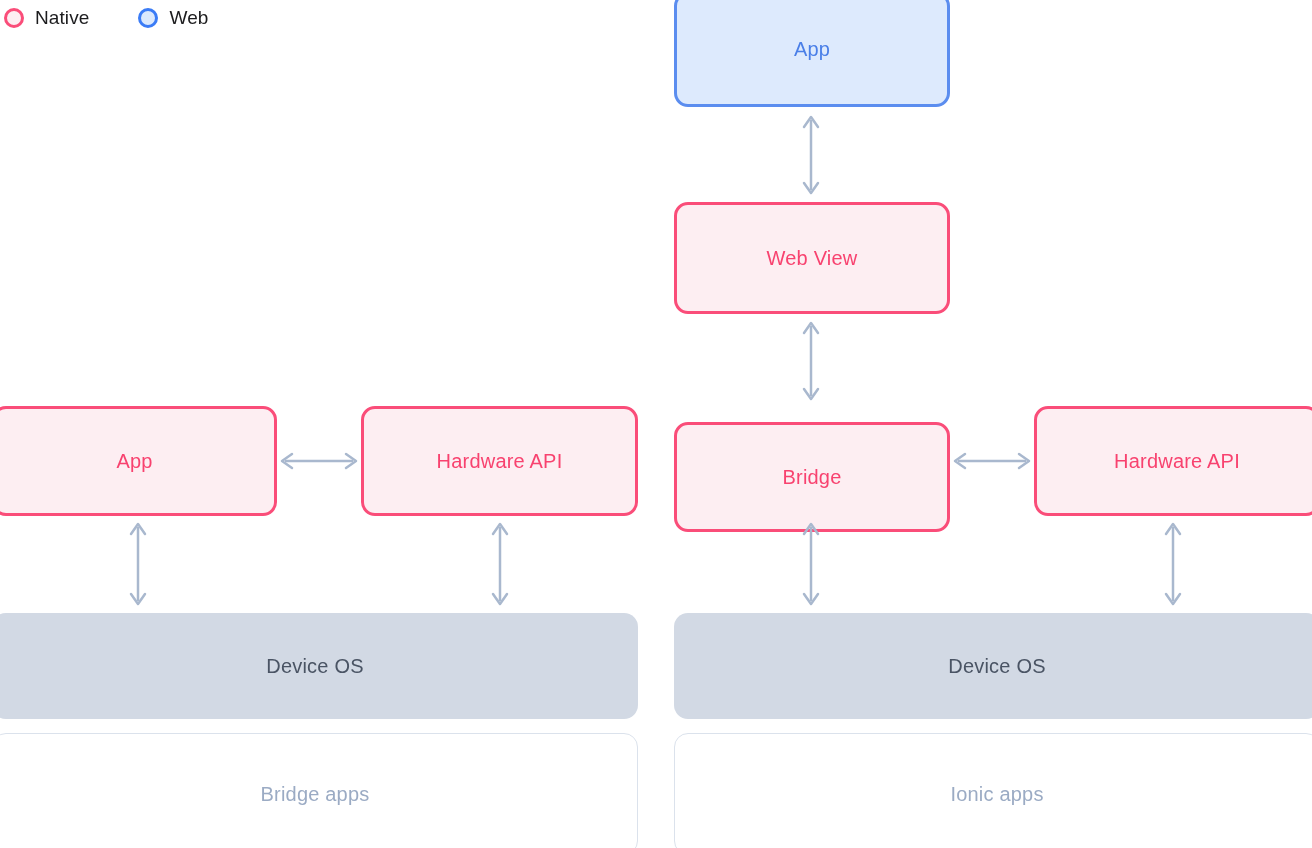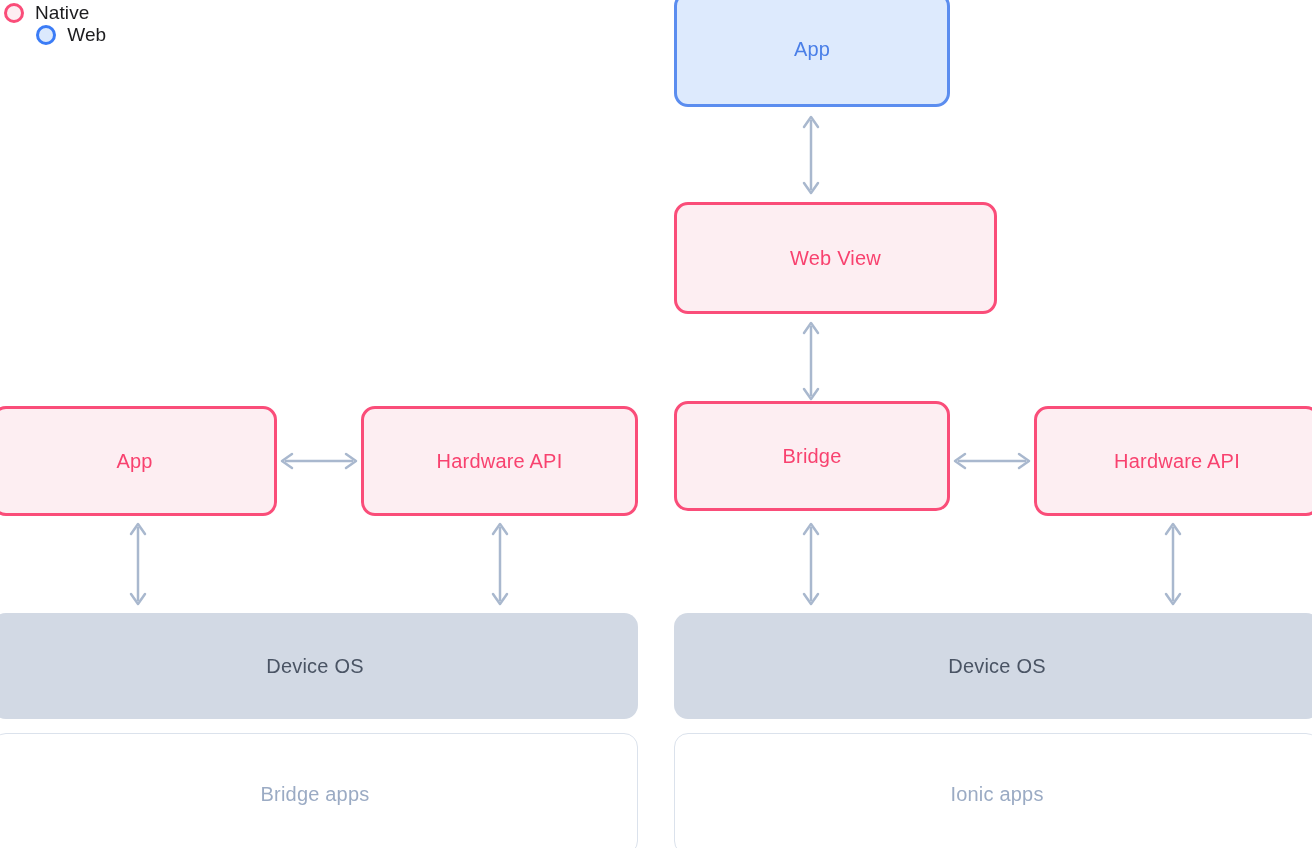--- a/index.html
+++ b/index.html
@@ -21,21 +21,20 @@
   }
 
   
   .legend {
     position: absolute;
     top: 0;
     left: 0;
     height: 32px;
     display: flex;
     align-items: center;
-    flex-direction: column;
   }
   .legend-item {
     display: flex;
     align-items: center;
   }
   .legend-ring {
     width: 20px;
     height: 20px;
     border-radius: 50%;
     border: 3px solid #fa4d79;
@@ -116,21 +115,21 @@
   </div>
 
   <div class="arrow" style="left:801px; top:112px;">
     <svg width="20" height="86" viewBox="0 0 20 86">
       <line x1="10" y1="8" x2="10" y2="78" stroke="#a9b8ce" stroke-width="2.5"></line>
       <polyline points="3,15 10,5 17,15" fill="none" stroke="#a9b8ce" stroke-width="2.5" stroke-linecap="round" stroke-linejoin="round"></polyline>
       <polyline points="3,71 10,81 17,71" fill="none" stroke="#a9b8ce" stroke-width="2.5" stroke-linecap="round" stroke-linejoin="round"></polyline>
     </svg>
   </div>
 
-  <div class="node pink" style="left:674px; top:202px; width:323px; height:112px;">
+  <div class="node pink" style="left:674px; top:202px; width:276px; height:112px;">
     <span>Web View</span>
   </div>
 
   <div class="arrow" style="left:801px; top:318px;">
     <svg width="20" height="86" viewBox="0 0 20 86">
       <line x1="10" y1="8" x2="10" y2="78" stroke="#a9b8ce" stroke-width="2.5"></line>
       <polyline points="3,15 10,5 17,15" fill="none" stroke="#a9b8ce" stroke-width="2.5" stroke-linecap="round" stroke-linejoin="round"></polyline>
       <polyline points="3,71 10,81 17,71" fill="none" stroke="#a9b8ce" stroke-width="2.5" stroke-linecap="round" stroke-linejoin="round"></polyline>
     </svg>
   </div>
@@ -144,21 +143,21 @@
       <line x1="6" y1="10" x2="74" y2="10" stroke="#a9b8ce" stroke-width="2.5"></line>
       <polyline points="13,3 3,10 13,17" fill="none" stroke="#a9b8ce" stroke-width="2.5" stroke-linecap="round" stroke-linejoin="round"></polyline>
       <polyline points="67,3 77,10 67,17" fill="none" stroke="#a9b8ce" stroke-width="2.5" stroke-linecap="round" stroke-linejoin="round"></polyline>
     </svg>
   </div>
 
   <div class="node pink" style="left:361px; top:406px; width:277px; height:110px;">
     <span>Hardware API</span>
   </div>
 
-  <div class="node pink" style="left:674px; top:401px; width:276px; height:110px;">
+  <div class="node pink" style="left:674px; top:422px; width:276px; height:110px;">
     <span>Bridge</span>
   </div>
 
   <div class="arrow" style="left:952px; top:451px;">
     <svg width="80" height="20" viewBox="0 0 80 20">
       <line x1="6" y1="10" x2="74" y2="10" stroke="#a9b8ce" stroke-width="2.5"></line>
       <polyline points="13,3 3,10 13,17" fill="none" stroke="#a9b8ce" stroke-width="2.5" stroke-linecap="round" stroke-linejoin="round"></polyline>
       <polyline points="67,3 77,10 67,17" fill="none" stroke="#a9b8ce" stroke-width="2.5" stroke-linecap="round" stroke-linejoin="round"></polyline>
     </svg>
   </div>

